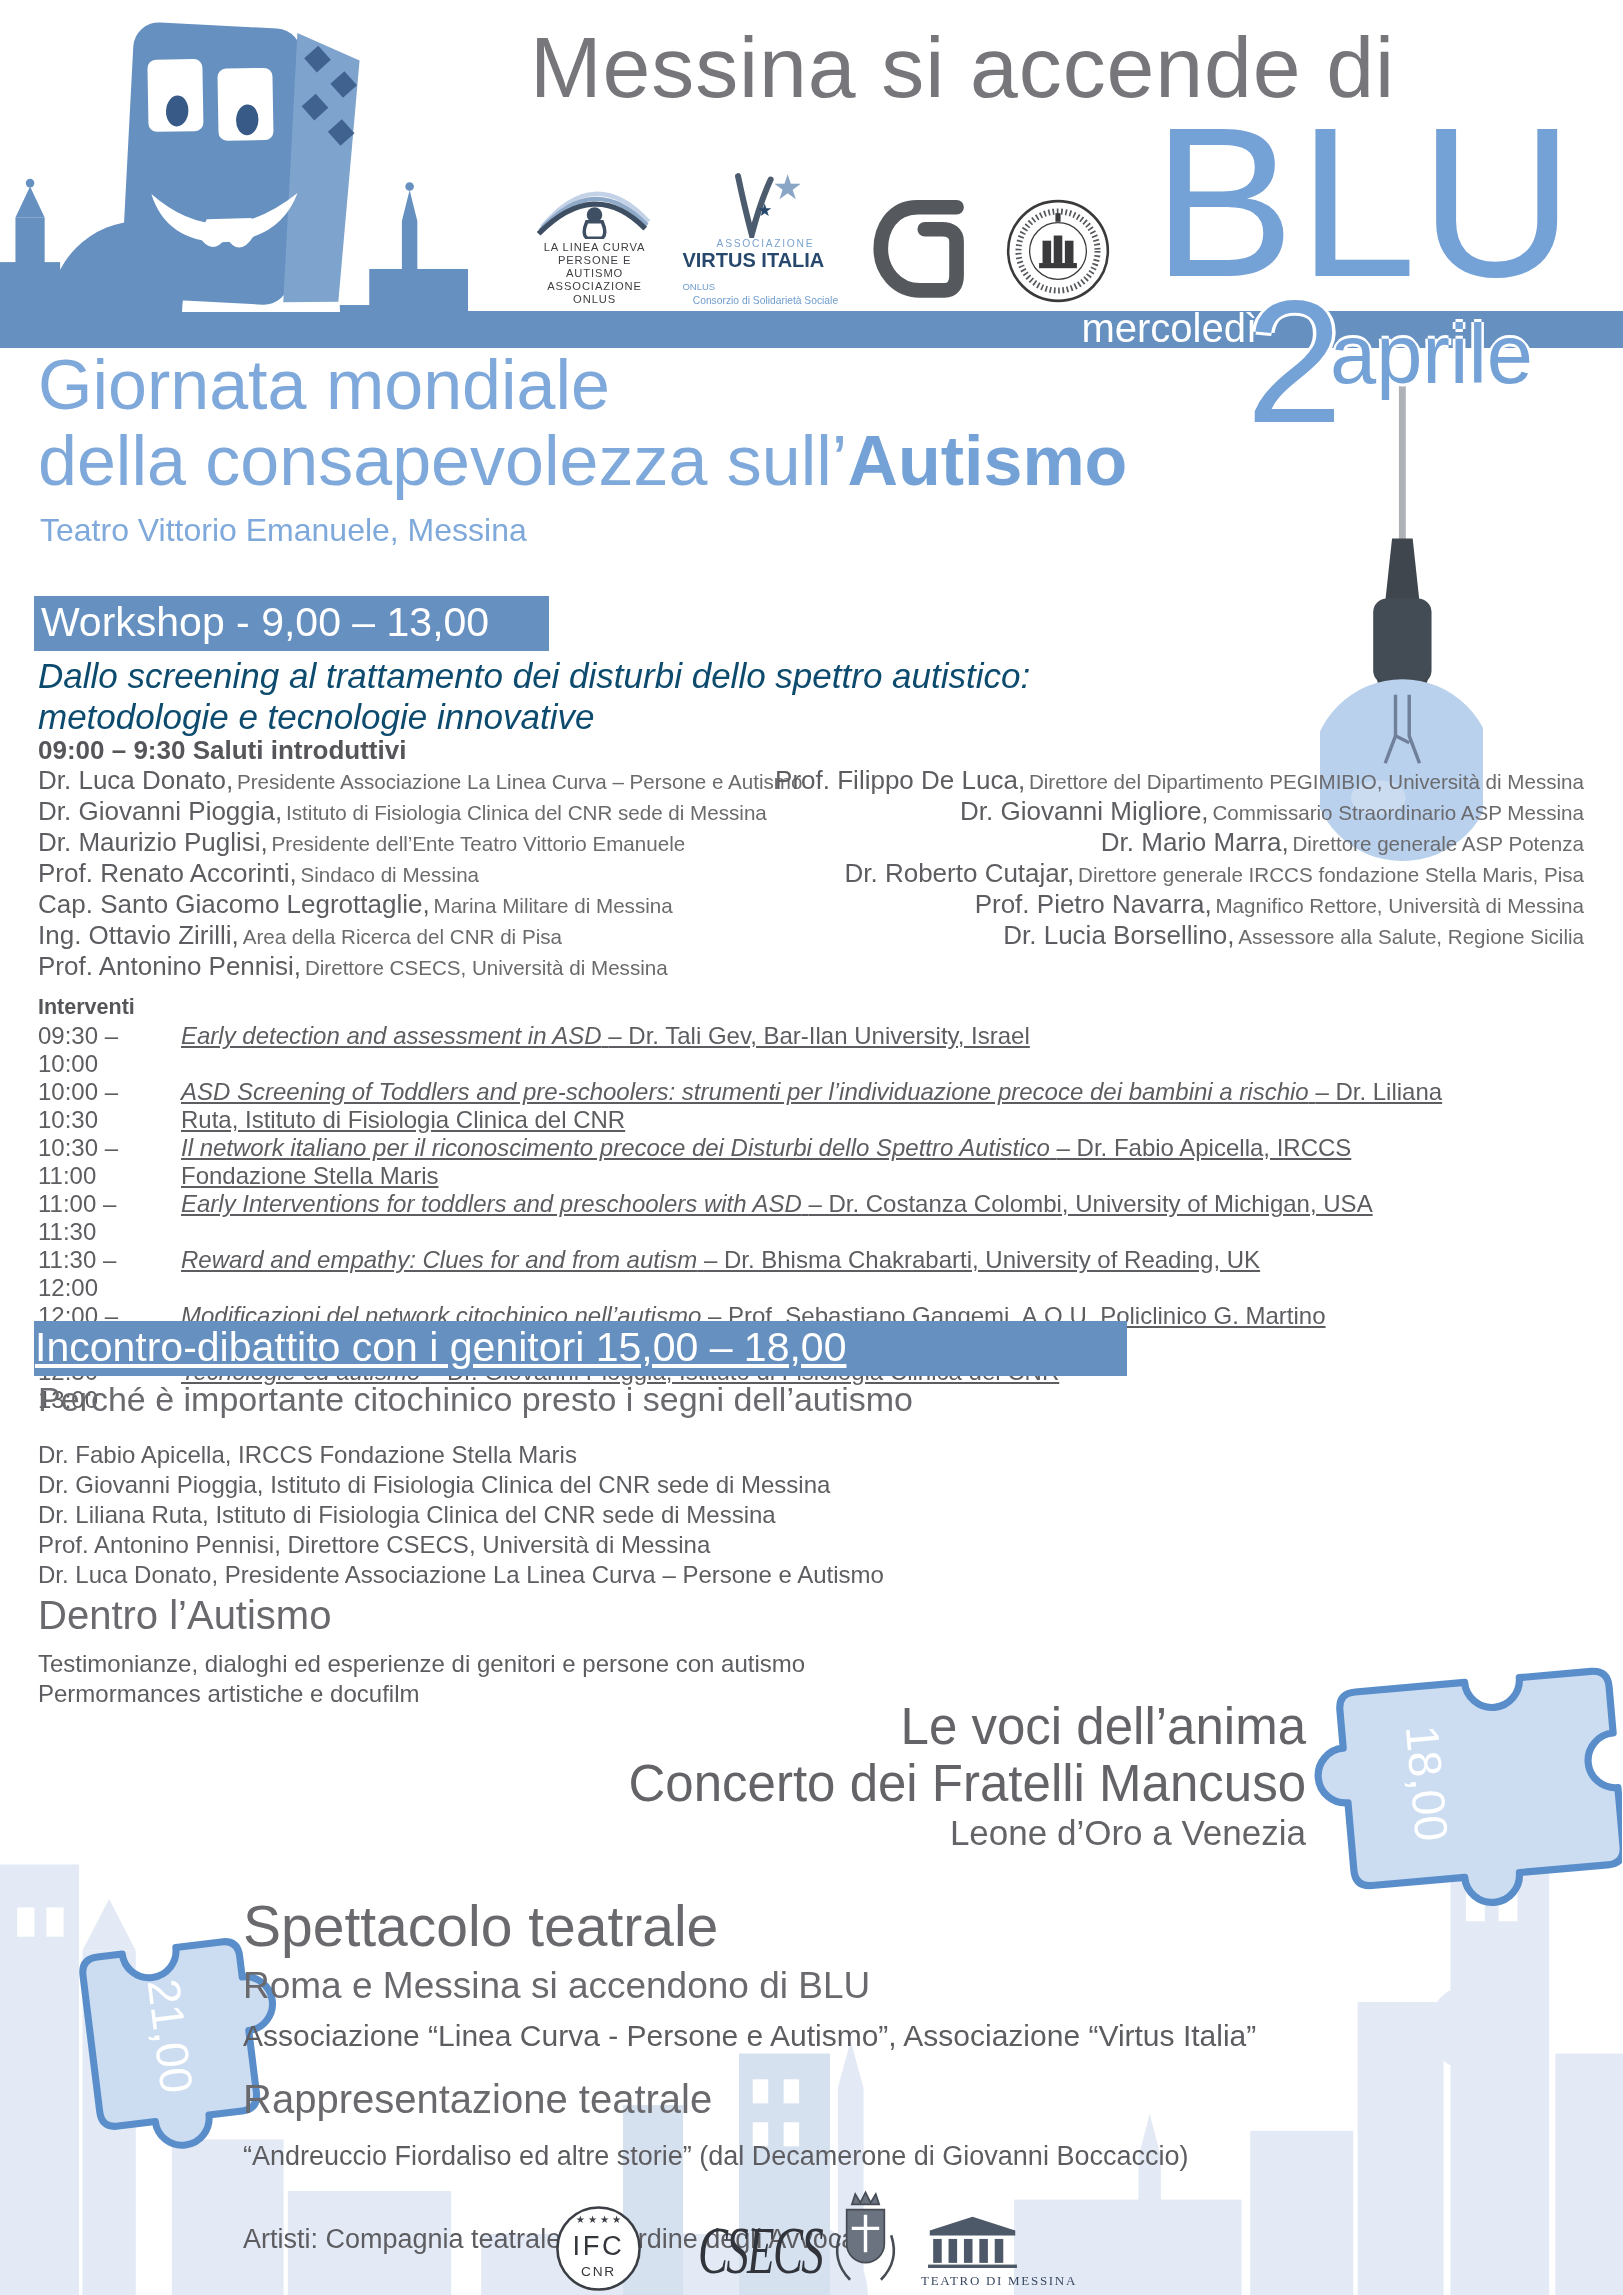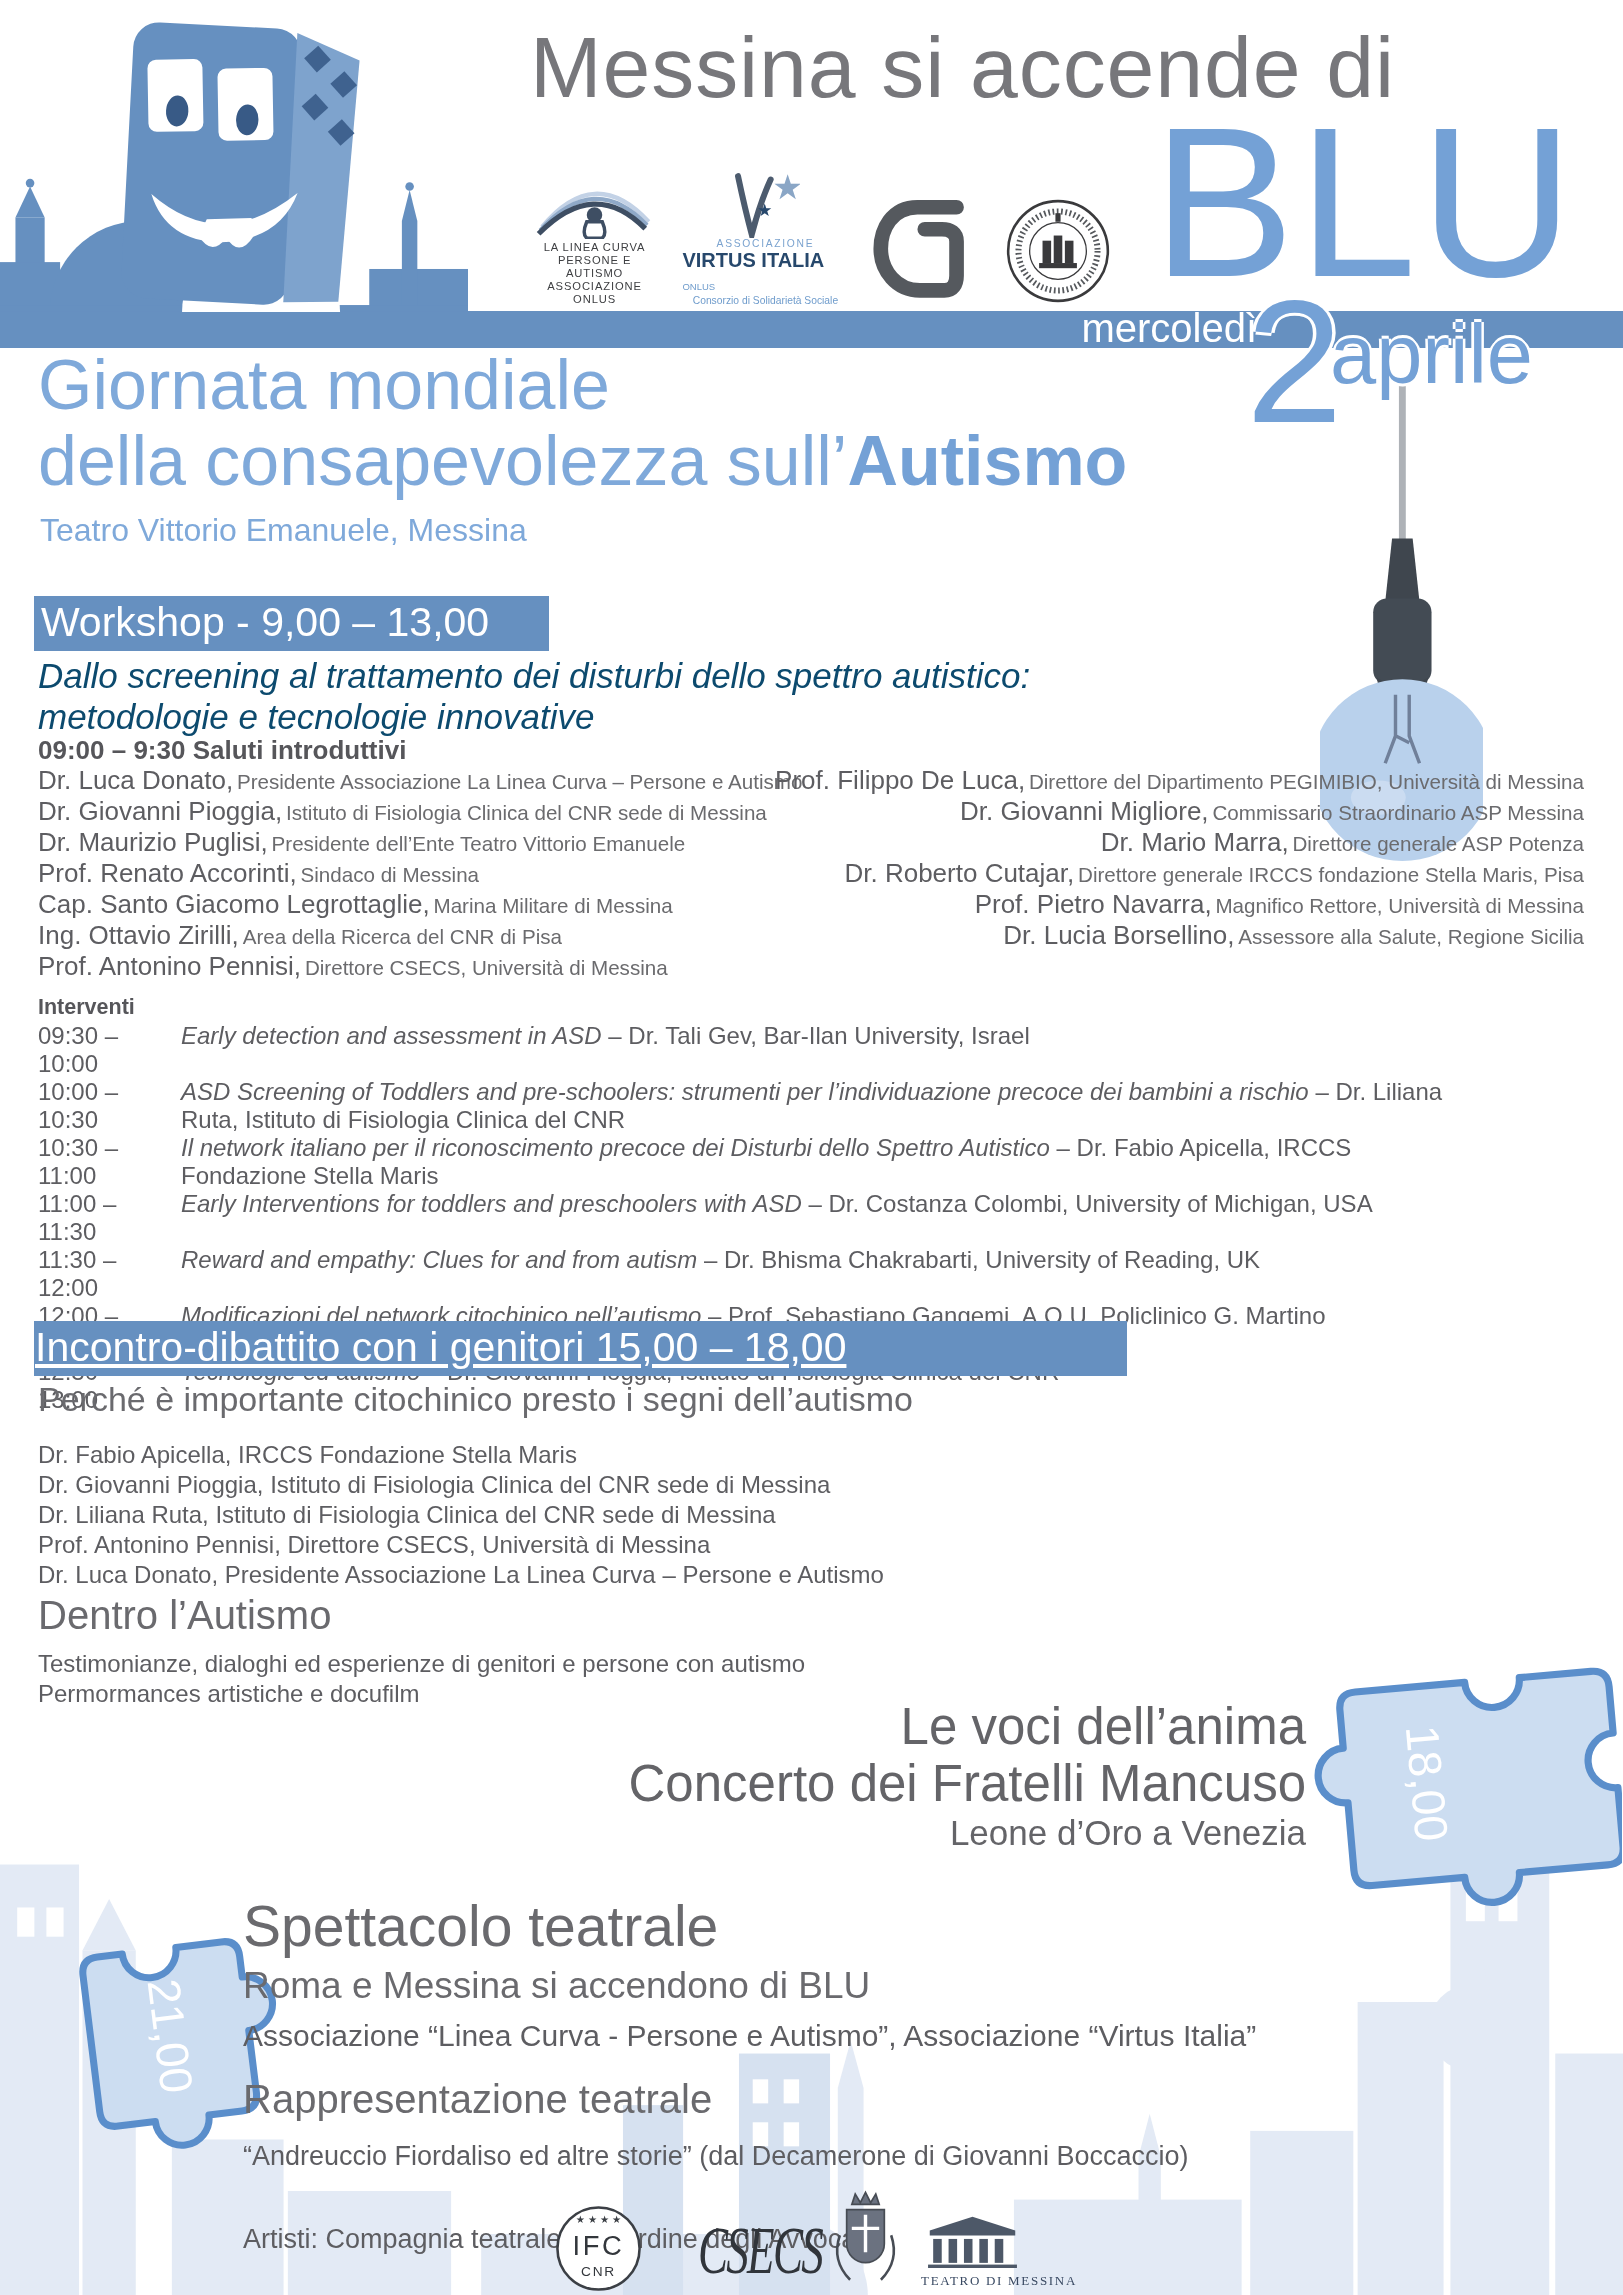--- a/index.html
+++ b/index.html
@@ -54,21 +54,21 @@
   .col-l { top:767px; left:38px; }
   .col-r { top:767px; right:40px; text-align:right; }
   .sp { line-height:27px; white-space:nowrap; }
   .sp .nm { font-size:26px; color:#5d5d61; }
   .sp .rl { font-size:20.6px; color:#6b6b6e; }
 
   .iv-label { top:995px; left:38px; font-size:21.5px; font-weight:bold; color:#56565a; }
   .iv-list { top:1022px; left:38px; width:1426px; }
   .iv-row { display:flex; align-items:flex-start; }
   .iv-time { flex:0 0 143px; font-size:24px; line-height:28px; color:#5d5d61; }
-  .iv-body { max-width:1271px; font-size:24px; line-height:28px; color:#5d5d61; }
+  .iv-body { max-width:1271px; font-size:24px; line-height:28px; color:#5d5d61;text-decoration:underline; }
   .iv-body i { font-style:italic; }
 
   
   .inc-band { top:1321px; left:34px; width:1093px; height:55px; color:#fff; font-size:41px; line-height:53px; padding-left:1px; white-space:nowrap;text-decoration:underline; }
   .inc-sub { top:1380px; left:38px; font-size:34px; color:#6a6a6e; }
   .panel { top:1440px; left:38px; font-size:24px; line-height:30px; color:#5d5d61; }
   .dentro-t { top:1593px; left:38px; font-size:40px; color:#6a6a6e; }
   .dentro-l { top:1649px; left:38px; font-size:24px; line-height:30px; color:#5d5d61; }
 
   

